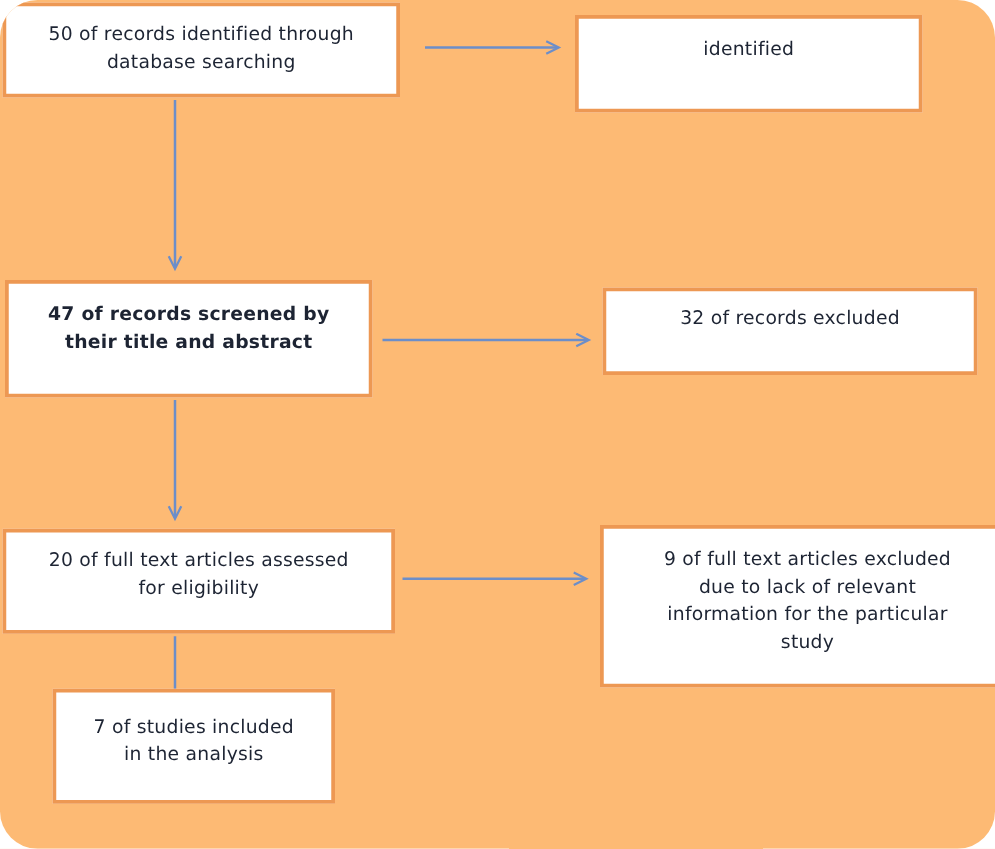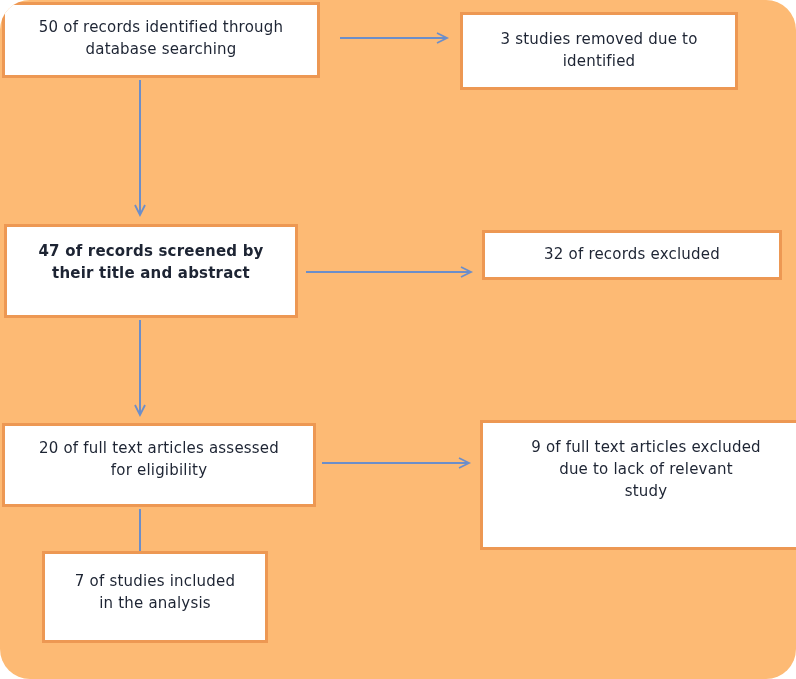--- a/index.html
+++ b/index.html
@@ -29,21 +29,21 @@
     font-size: 15px;
     line-height: 22px;
     letter-spacing: 0.2px;
   }
   .flow-box .line { white-space: nowrap; }
 
   
   #box-records-identified { left: 2px;   top: 2px;   width: 318px; height: 76px;  padding-top: 11px; }
   #box-duplicates-removed { left: 460px; top: 12px;  width: 278px; height: 78px;  padding-top: 13px; }
   #box-records-screened   { left: 4px;   top: 224px; width: 294px; height: 94px;  padding-top: 13px; font-weight: bold; }
-  #box-records-excluded   { left: 482px; top: 230px; width: 300px; height: 50px;  padding-top: 10px; }
+  #box-records-excluded   { left: 482px; top: 230px; width: 300px; height: 70px;  padding-top: 10px; }
   #box-fulltext-assessed  { left: 2px;   top: 423px; width: 314px; height: 84px;  padding-top: 11px; }
   #box-fulltext-excluded  { left: 480px; top: 420px; width: 332px; height: 130px; padding-top: 13px; }
   #box-studies-included   { left: 42px;  top: 551px; width: 226px; height: 92px;  padding-top: 16px; }
 
   .arrow-layer {
     position: absolute;
     left: 0; top: 0;
     width: 796px;
     height: 679px;
     pointer-events: none;
@@ -68,41 +68,41 @@
     <line x1="322" y1="463" x2="468" y2="463" stroke="#6c8ec9" stroke-width="2" marker-end="url(#openArrow)"></line>
     <line x1="140" y1="509" x2="140" y2="572" stroke="#6c8ec9" stroke-width="2" marker-end="url(#openArrow)"></line>
   </svg>
 
   <div class="flow-box" id="box-records-identified">
     <div class="line">50 of records identified through</div>
     <div class="line">database searching</div>
   </div>
 
   <div class="flow-box" id="box-duplicates-removed">
-    <div class="line">3 studies removed due to</div>
     <div class="line">identified</div>
   </div>
 
   <div class="flow-box" id="box-records-screened">
     <div class="line">47 of records screened by</div>
     <div class="line">their title and abstract</div>
   </div>
 
   <div class="flow-box" id="box-records-excluded">
     <div class="line">32 of records excluded</div>
   </div>
 
   <div class="flow-box" id="box-fulltext-assessed">
     <div class="line">20 of full text articles assessed</div>
     <div class="line">for eligibility</div>
   </div>
 
   <div class="flow-box" id="box-fulltext-excluded">
     <div class="line">9 of full text articles excluded</div>
     <div class="line">due to lack of relevant</div>
+    <div class="line">information for the particular</div>
     <div class="line">study</div>
   </div>
 
   <div class="flow-box" id="box-studies-included">
     <div class="line">7 of studies included</div>
     <div class="line">in the analysis</div>
   </div>
 
 </div>
 

